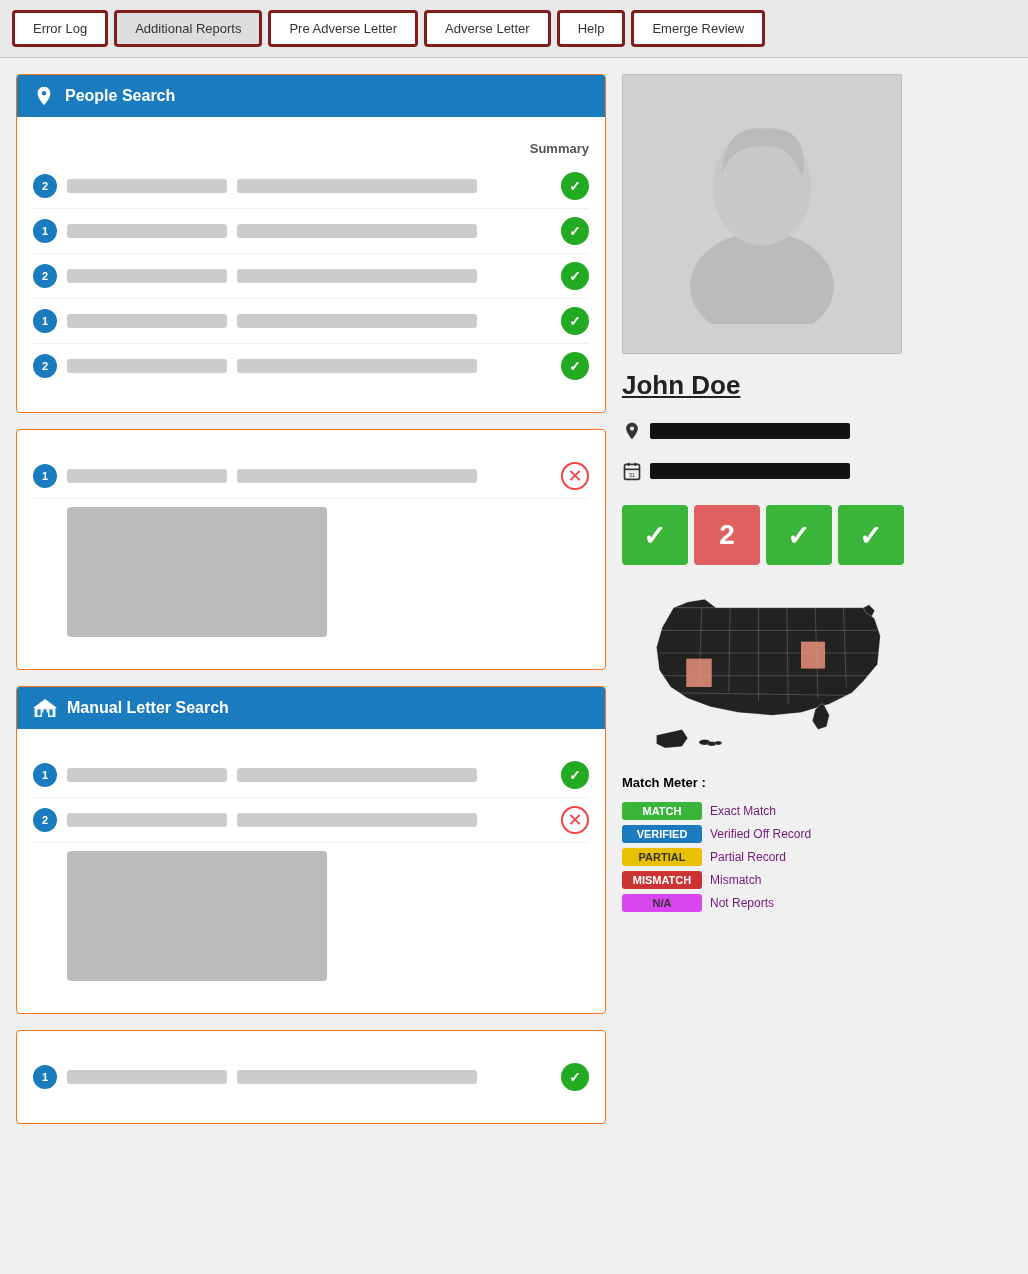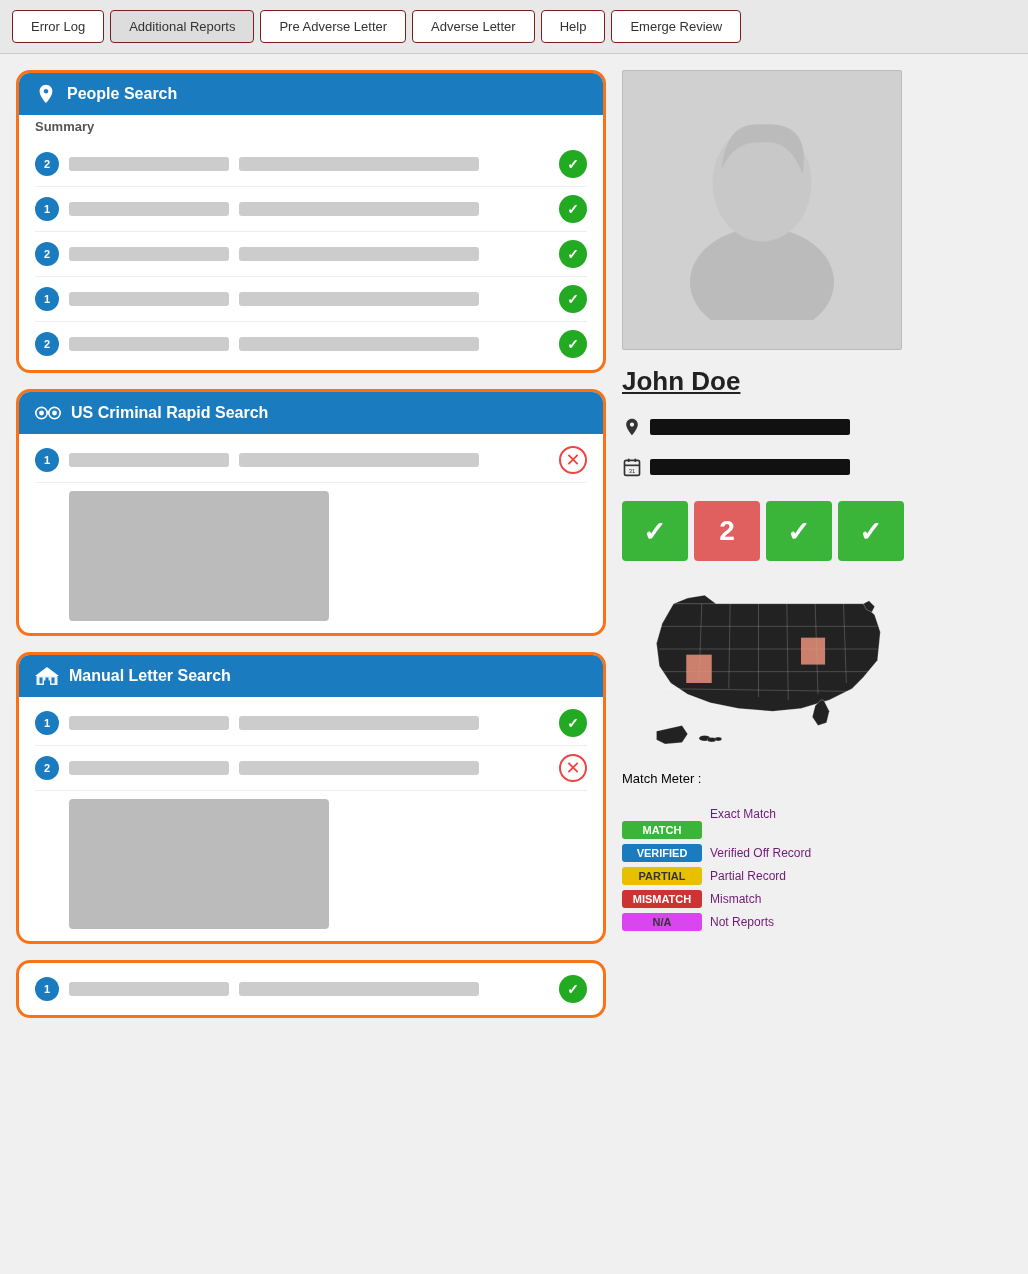--- a/index.html
+++ b/index.html
@@ -8,21 +8,21 @@
     
     .top-nav {
       background: #e8e8e8;
       border-bottom: 1px solid #ccc;
       padding: 10px 12px;
       display: flex;
       gap: 6px;
     }
     .nav-btn {
       background: white;
-      border: 1px solid #7f1d1d;
+      border: 3px solid #7f1d1d;
       border-radius: 4px;
       padding: 8px 18px;
       font-size: 13px;
       cursor: pointer;
       color: #333;
     }
     .nav-btn.active { background: #ddd; }
 
     
     .main-content {
@@ -35,37 +35,37 @@
     .left-panel {
       flex: 0 0 590px;
       display: flex;
       flex-direction: column;
       gap: 16px;
     }
 
     
     .section-card {
       background: white;
-      border: 3px solid #f97316;
-      border-radius: 14px;
+      border: 1px solid #f97316;
+      border-radius: 4px;
       overflow: hidden;
     }
     .section-header {
       background: #1a7bbf;
       color: white;
       padding: 10px 16px;
       display: flex;
       align-items: center;
       gap: 10px;
       font-size: 16px;
       font-weight: bold;
     }
     .section-header svg { flex-shrink: 0; }
 
-    .section-body { padding: 4px 16px; }
+    .section-body { padding: 24px 16px; text-align: right; }
 
     .summary-label {
       font-size: 13px;
       color: #555;
       margin-bottom: 8px;
       font-weight: bold;
     }
 
     
     .result-row {
@@ -201,39 +201,39 @@
       width: 100%;
       height: 100%;
     }
 
     
     .match-meter {
       margin-top: 8px;
     }
     .match-meter-title {
       font-size: 13px;
-      font-weight: normal;
-      margin-bottom: 3px;
+      font-weight: bold;
+      margin-bottom: 12px;
     }
     .meter-row {
       display: flex;
       align-items: center;
       gap: 8px;
       margin-bottom: 5px;
     }
     .meter-tag {
       width: 80px;
       padding: 3px 6px;
       border-radius: 3px;
       font-size: 11px;
       font-weight: bold;
       color: white;
       text-align: center;
     }
-    .meter-tag.match { background: #3ab53a; margin-top: 32px; }
+    .meter-tag.match { background: #3ab53a; }
     .meter-tag.verified { background: #1a7bbf; }
     .meter-tag.partial { background: #e8c000; color: #333; }
     .meter-tag.mismatch { background: #cc3333; }
     .meter-tag.na { background: #d946ef; color: #333; }
     .meter-label { font-size: 12px; color: #701a75; }
   </style>
 </head>
 <body>
 
 <div class="top-nav">
@@ -290,30 +290,20 @@
         <div class="result-row">
           <div class="badge">2</div>
           <div class="bar-short"></div>
           <div class="bar-long"></div>
           <div class="status-icon green">✓</div>
         </div>
       </div>
     </div>
 
     <div class="section-card">
-      <div class="section-header">
-        <svg width="26" height="22" viewBox="0 0 32 20" fill="white">
-          <circle cx="8" cy="10" r="7" stroke="white" stroke-width="2" fill="none"></circle>
-          <circle cx="8" cy="10" r="3" fill="white"></circle>
-          <circle cx="24" cy="10" r="7" stroke="white" stroke-width="2" fill="none"></circle>
-          <circle cx="24" cy="10" r="3" fill="white"></circle>
-          <line x1="15" y1="10" x2="17" y2="10" stroke="white" stroke-width="2"></line>
-        </svg>
-        <span>US Criminal Rapid Search</span>
-      </div>
       <div class="section-body">
 
         <div class="result-row">
           <div class="badge">1</div>
           <div class="bar-short"></div>
           <div class="bar-long"></div>
           <div class="status-icon red">✕</div>
         </div>
 
         <div class="img-placeholder"></div>

